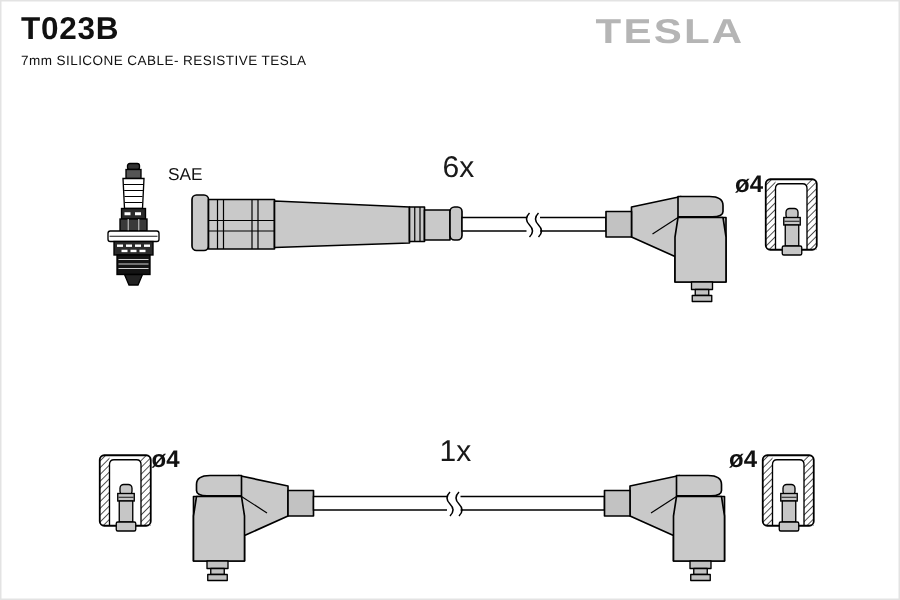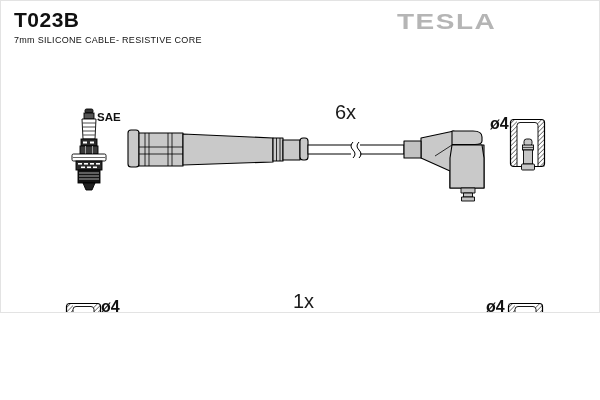--- a/index.html
+++ b/index.html
@@ -5,35 +5,35 @@
   :root{
     --boot-fill:#c9c9c9;
     --metal-fill:#c2c2c2;
     --terminal-fill:#c6c6c6;
     --outline:#000000;
     --brand-color:#b5b5b5;
     --ink:#111111;
   }
   html,body{margin:0;padding:0;background:#ffffff;}
   .stage{
-    position:relative;width:600px;height:313px;background:#ffffff;
+    position:relative;width:600px;height:400px;background:#ffffff;
     font-family:"Liberation Sans",sans-serif;color:var(--ink);
     border:1px solid #e3e3e3;box-sizing:border-box;overflow:hidden;
   }
   .stage svg{position:absolute;left:0;top:0;}
   .lbl{position:absolute;white-space:nowrap;line-height:1;}
   .part-code{left:13px;top:8px;font-size:21px;font-weight:bold;letter-spacing:.5px;}
   .part-desc{left:13px;top:35px;font-size:9px;letter-spacing:.3px;}
   .brand{
     left:396px;top:9px;font-size:28px;font-weight:bold;letter-spacing:1.5px;
     color:var(--brand-color);transform:scaleY(.82);transform-origin:left top;
   }
-  .sae{left:96px;top:111px;font-size:11.5px;font-weight:bold;}
+  .sae{left:111px;top:111px;font-size:11.5px;font-weight:normal;}
   .qty{font-size:20px;color:#1a1a1a;}
-  .qty-top{left:294px;top:101px;margin-left:40px;}
+  .qty-top{left:294px;top:101px;}
   .qty-bottom{left:292px;top:290px;}
   .dia{font-size:16px;font-weight:bold;}
   .dia-tr{left:489px;top:115px;}
   .dia-bl{left:100px;top:298px;}
   .dia-br{left:485px;top:298px;}
 </style>
 </head>
 <body>
 
 <div class="stage">
@@ -145,21 +145,21 @@
       <rect x="297" y="328.5" width="9" height="12" fill="#ffffff" stroke="none"></rect>
       <path d="M299,327 q-4,4 0,8 q4,4 0,8" fill="none" stroke="var(--outline)" stroke-width="1"></path>
       <path d="M305,327 q-4,4 0,8 q4,4 0,8" fill="none" stroke="var(--outline)" stroke-width="1"></path>
     </g>
 
     <use href="#elbow-shape" transform="translate(402,313)"></use>
     <use href="#socket-shape" transform="translate(507,302)"></use>
   </svg>
 
   <span class="lbl part-code">T023B</span>
-  <span class="lbl part-desc">7mm SILICONE CABLE- RESISTIVE CORE</span>
+  <span class="lbl part-desc">7mm SILICONE CABLE- RESISTIVE TESLA</span>
   <span class="lbl brand">TESLA</span>
 
   <span class="lbl sae">SAE</span>
   <span class="lbl qty qty-top">6x</span>
   <span class="lbl qty qty-bottom">1x</span>
 
   <span class="lbl dia dia-tr">ø4</span>
   <span class="lbl dia dia-bl">ø4</span>
   <span class="lbl dia dia-br">ø4</span>
 </div>

